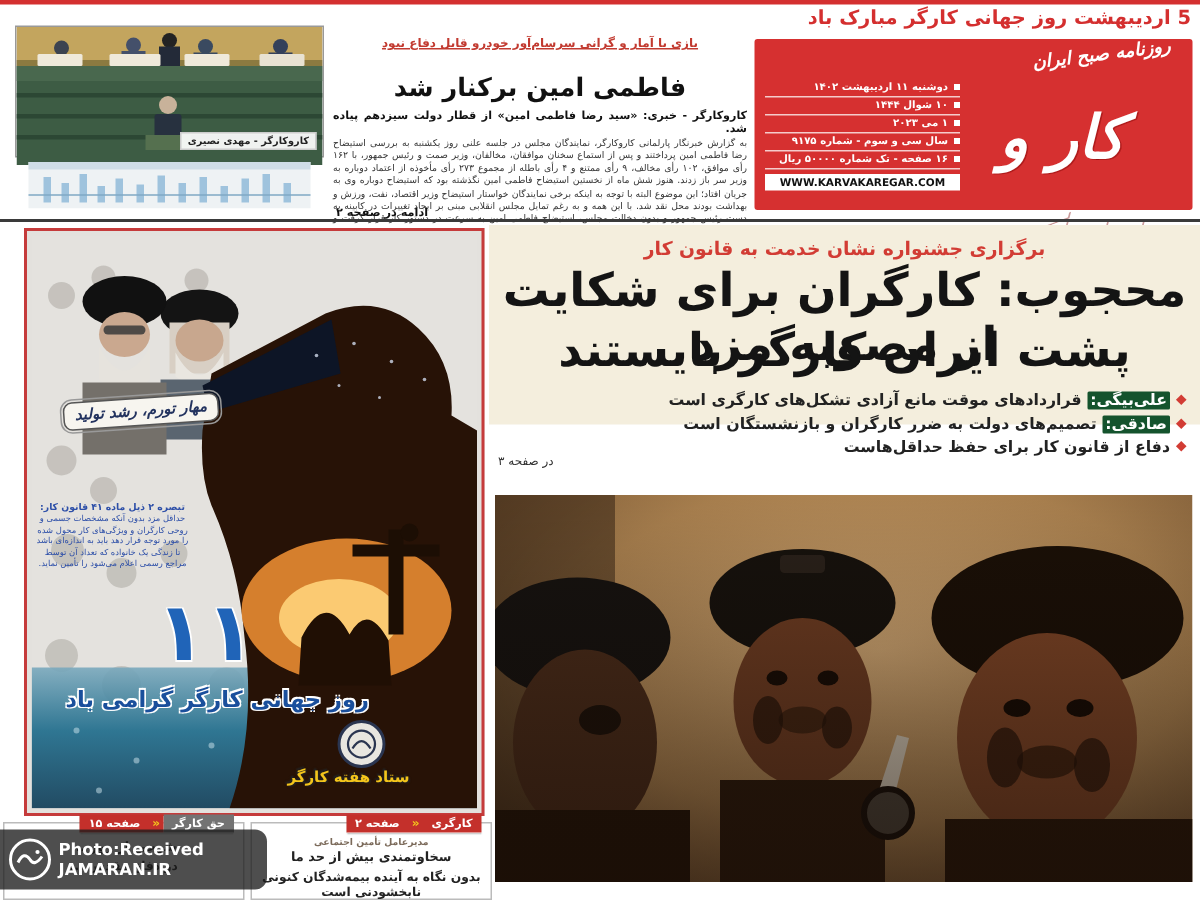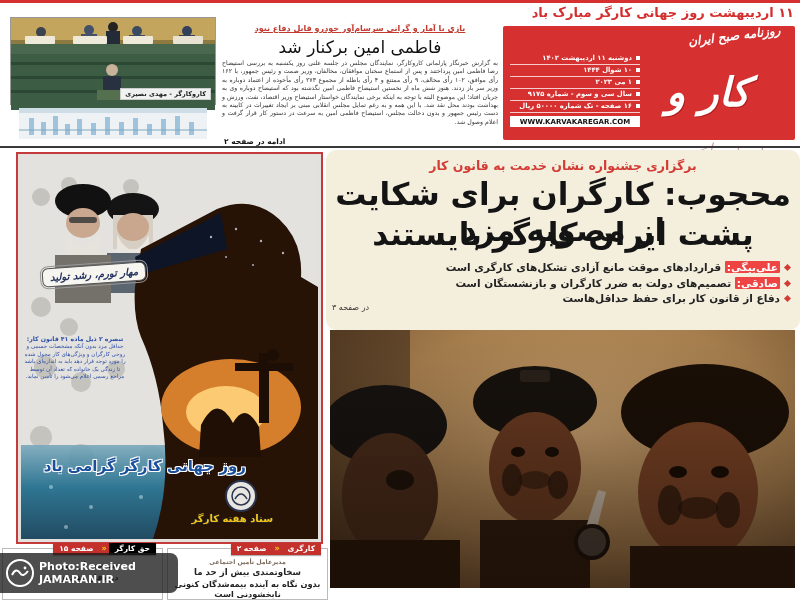--- a/index.html
+++ b/index.html
@@ -22,36 +22,36 @@
   #masthead-site { margin-top:3px; background:#fff; color:#111; font-size:7px; font-weight:bold; text-align:center; padding:1.5px 0; direction:ltr; }
 
   
   #parliament { top:17px; left:10px; width:206px; height:88px; border:1px solid #999;padding-left:15px; }
   #parliament svg { display:block; }
   #parliament-caption { bottom:4px; right:4px; background:rgba(255,255,255,.92); color:#222; font-size:6.5px; font-weight:bold; padding:1px 4px; border:1px solid #ccc; }
 
   
   #top-story { top:24px; left:222px; width:276px; height:122px; }
   #ts-kicker { width:100%; text-align:center; font-size:8px; font-weight:bold; color:#c23a30;text-decoration:underline; }
-  #ts-headline { width:100%; text-align:center; font-size:17px; font-weight:normal; color:#111; margin-top:4px; }
+  #ts-headline { width:100%; text-align:center; font-size:17px; font-weight:bold; color:#111; margin-top:16px; }
   #ts-lead { font-size:7.4px; font-weight:bold; color:#111; text-align:justify; margin-top:3px; }
   #ts-body { font-size:6.2px; color:#333; text-align:justify; line-height:8.4px; margin-top:2px; }
   #ts-continue { position:absolute; bottom:0px; left:2px; font-size:7.5px; font-weight:bold; color:#111; }
 
   #top-divider { top:146px; left:0; width:800px; height:2px; background:#3a3a3a; }
 
   
-  #main-section { top:150px; left:326px; width:474px; height:180px; background:#f4eedd;border-radius:10px; }
+  #main-section { top:150px; left:326px; width:474px; height:133px; background:#f4eedd; }
   #ms-kicker { top:8px; width:100%; text-align:center; font-size:12.5px; font-weight:bold; color:#d23c34; }
   .ms-headline { width:100%; text-align:center; font-size:31px; font-weight:900; color:#141414; letter-spacing:-.5px; }
   #ms-h1 { top:26px; } #ms-h2 { top:66px; }
   #ms-bullets { top:110px; right:10px; text-align:right; }
   .bullet-row { font-size:10.5px; font-weight:bold; color:#222; line-height:15.5px; }
   .diamond { display:inline-block; width:5px; height:5px; background:#d23c34; transform:rotate(45deg); margin-left:5px; vertical-align:1px; }
-  .hl { background:#ef4444; color:#fff; padding:0 2px; border-radius:1px; }
+  .hl { background:#14532d; color:#fff; padding:0 2px; border-radius:1px; }
   #ms-pageref { top:153px; left:6px; font-size:8px; color:#333; }
 
   
   #miners { top:330px; left:330px; width:465px; height:333px; }
   #miners svg { display:block; }
   #miners-caption { bottom:12px; right:3px; background:#f2ecd9; color:#222; font-size:6.5px; font-weight:bold; padding:1px 5px; }
 
   
   #poster { top:152px; left:16px; width:307px; height:392px; border:2px solid #c53b3b; background:#e3e1dd; padding:3px; }
   #poster-inner { position:relative; width:100%; height:100%; overflow:hidden; background:#e3e1dd; }
@@ -81,21 +81,21 @@
   #watermark { left:0; top:553px; width:178px; height:40px; background:rgba(28,28,28,.78); border-radius:0 8px 8px 0; display:flex; direction:ltr; align-items:center; z-index:30; }
   #wm-logo { width:30px; height:30px; margin:0 4px 0 5px; flex:0 0 auto; }
   #wm-text { color:#fff; font-weight:bold; font-size:11px; line-height:13px; direction:ltr; }
 </style>
 </head>
 <body>
 
 <div id="page">
 
   <div id="top-rule" class="abs"></div>
-  <div id="top-banner" class="abs">۱۱ اردیبهشت روز جهانی کارگر مبارک باد</div>
+  <div id="top-banner" class="abs">5 اردیبهشت روز جهانی کارگر مبارک باد</div>
 
   <div id="masthead" class="abs">
     <div id="masthead-tagline" class="abs">روزنامه صبح ایران</div>
     <div id="masthead-title" class="abs">کار و کارگر</div>
     <div id="masthead-dates" class="abs">
       <div class="date-row">
           <span class="sq"></span>
           <span class="dt">دوشنبه ۱۱ اردیبهشت ۱۴۰۲</span>
         </div>
       <div class="date-row">
@@ -162,20 +162,21 @@
           <rect x="178" y="104" width="5" height="13"></rect>
       </g>
       <line x1="8" y1="112" x2="196" y2="112" stroke="#7fa8c4" stroke-width="1"></line>
     </svg>
     <div id="parliament-caption" class="abs">کاروکارگر - مهدی نصیری</div>
   </div>
 
   <div id="top-story" class="abs">
     <div id="ts-kicker">بازی با آمار و گرانی سرسام‌آور خودرو قابل دفاع نبود</div>
     <div id="ts-headline">فاطمی امین برکنار شد</div>
+    <div id="ts-lead">کاروکارگر - خبری: «سید رضا فاطمی امین» از قطار دولت سیزدهم پیاده شد.</div>
     <div id="ts-body">به گزارش خبرنگار پارلمانی کاروکارگر، نمایندگان مجلس در جلسه علنی روز یکشنبه به بررسی استیضاح رضا فاطمی امین پرداختند و پس از استماع سخنان موافقان، مخالفان، وزیر صمت و رئیس جمهور، با ۱۶۲ رأی موافق، ۱۰۲ رأی مخالف، ۹ رأی ممتنع و ۴ رأی باطله از مجموع ۲۷۳ رأی مأخوذه از اعتماد دوباره به وزیر سر باز زدند. هنوز شش ماه از نخستین استیضاح فاطمی امین نگذشته بود که استیضاح دوباره وی به جریان افتاد؛ این موضوع البته با توجه به اینکه برخی نمایندگان خواستار استیضاح وزیر اقتصاد، نفت، ورزش و بهداشت بودند محل نقد شد. با این همه و به رغم تمایل مجلس انقلابی مبنی بر ایجاد تغییرات در کابینه به دست رئیس جمهور و بدون دخالت مجلس، استیضاح فاطمی امین به سرعت در دستور کار قرار گرفت و اعلام وصول شد.</div>
     <div id="ts-continue">ادامه در صفحه ۲</div>
   </div>
 
   <div id="top-divider" class="abs"></div>
 
   <div id="main-section" class="abs">
     <div id="ms-kicker" class="abs">برگزاری جشنواره نشان خدمت به قانون کار</div>
     <div id="ms-h1" class="abs ms-headline">محجوب: کارگران برای شکایت از مصوبه مزد</div>
     <div id="ms-h2" class="abs ms-headline">پشت ایران کارگر بایستند</div>
@@ -316,20 +317,21 @@
           <path d="M180 268 Q196 236 212 266 Q224 244 238 270 L240 300 L178 300 Z" fill="#20100ا" fill-opacity="0"></path>
           <path d="M180 268 Q196 236 212 266 Q224 244 238 270 L240 300 L178 300 Z" fill="#200f04"></path>
           <circle cx="252" cy="198" r="6" fill="#1c0e04"></circle>
         </g>
       </svg>
       <div id="poster-slogan" class="abs">مهار تورم، رشد تولید</div>
       <div id="poster-law" class="abs">
         <span class="t1">تبصره ۲ ذیل ماده ۴۱ قانون کار:</span>
         <span class="t2">حداقل مزد بدون آنکه مشخصات جسمی و روحی کارگران و ویژگی‌های کار محول شده را مورد توجه قرار دهد باید به اندازه‌ای باشد تا زندگی یک خانواده که تعداد آن توسط مراجع رسمی اعلام می‌شود را تأمین نماید.</span>
       </div>
+      <div id="poster-day-number" class="abs">۱۱</div>
       <div id="poster-day-caption" class="abs">روز جهانی کارگر گرامی باد</div>
       <svg class="abs" style="top:322px;right:60px" width="34" height="34" viewBox="0 0 34 34">
         <circle cx="17" cy="17" r="15" fill="#e8e6e0" stroke="#2a3550" stroke-width="2"></circle>
         <circle cx="17" cy="17" r="9" fill="none" stroke="#2a3550" stroke-width="1.5"></circle>
         <path d="M11 20 Q17 10 23 20" stroke="#2a3550" stroke-width="1.5" fill="none"></path>
       </svg>
       <div id="poster-org" class="abs">ستاد هفته کارگر</div>
     </div>
   </div>
 
@@ -341,21 +343,21 @@
     </div>
     <div class="content">
       <div class="kick">مدیرعامل تأمین اجتماعی</div>
       <div class="l1">سخاوتمندی بیش از حد ما</div>
       <div class="l2">بدون نگاه به آینده بیمه‌شدگان کنونی نابخشودنی است</div>
     </div>
   </div>
 
   <div id="bbox-1" class="abs bbox">
     <div class="tab">
-      <span class="sec" style="background:#000000">حق کارگر</span>
+      <span class="sec" style="background:#737373">حق کارگر</span>
       <span class="chev">«</span>
       <span class="pg">صفحه ۱۵</span>
     </div>
     <div class="content">
       <div class="l1">شرحی از روز ...</div>
       <div class="l2">در دفاع مقدس ...</div>
     </div>
   </div>
 
   <div id="watermark" class="abs">

